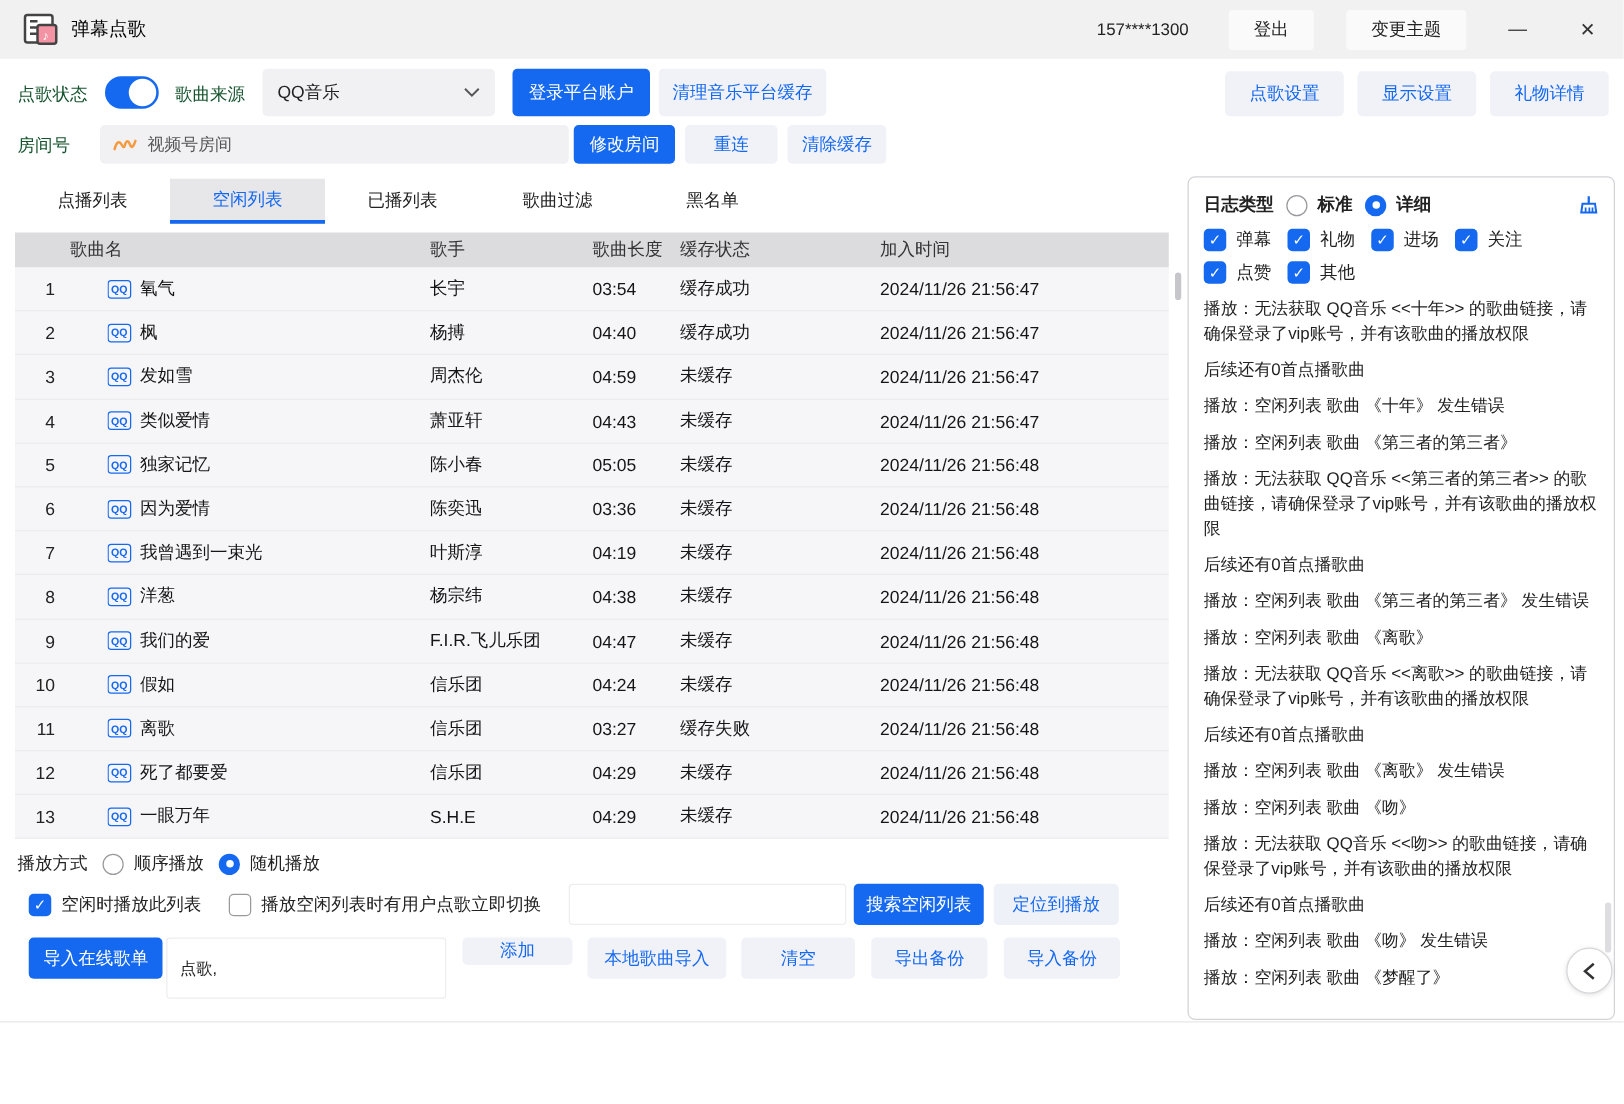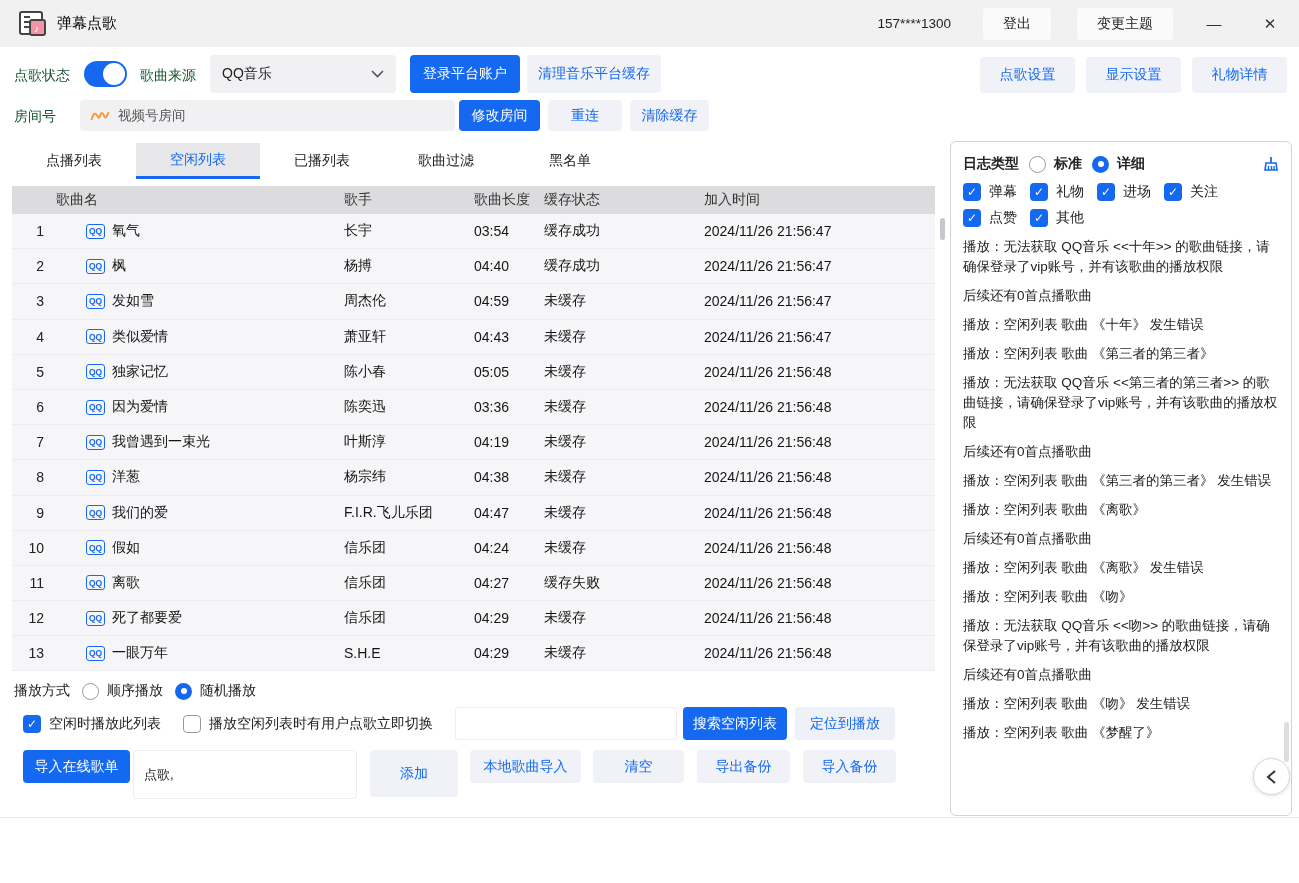--- a/index.html
+++ b/index.html
@@ -253,21 +253,21 @@
         <div class="tc">未缓存</div>
         <div class="tc">2024/11/26 21:56:48</div>
       </div>
       <div class="trow">
         <div class="tc c-index">11</div>
         <div class="tc namecell">
           <span class="qq-badge">QQ</span>
           <span>离歌</span>
         </div>
         <div class="tc">信乐团</div>
-        <div class="tc">04:27</div>
+        <div class="tc">03:27</div>
         <div class="tc">缓存失败</div>
         <div class="tc">2024/11/26 21:56:48</div>
       </div>
       <div class="trow">
         <div class="tc c-index">12</div>
         <div class="tc namecell">
           <span class="qq-badge">QQ</span>
           <span>死了都要爱</span>
         </div>
         <div class="tc">信乐团</div>
@@ -312,21 +312,21 @@
     </span>
   </div>
   <div class="search-input"></div>
   <div class="btn-blue" style="left:683px; top:707px; width:104px; height:33px;">搜索空闲列表</div>
   <div class="btn-light" style="left:795px; top:707px; width:100px; height:33px; background:#eef1f8;">定位到播放</div>
 
   <div class="btn-blue" style="left:23px; top:750px; width:107px; height:33px;">导入在线歌单</div>
   <div class="import-input">
       <span>点歌,</span>
     </div>
-  <div class="btn-light" style="left:370px; top:750px; width:88px; height:47px;">添加</div>
+  <div class="btn-light" style="left:370px; top:750px; width:88px; height:22px;">添加</div>
   <div class="btn-light" style="left:470px; top:750px; width:111px; height:33px;">本地歌曲导入</div>
   <div class="btn-light" style="left:593px; top:750px; width:91px; height:33px;">清空</div>
   <div class="btn-light" style="left:697px; top:750px; width:93px; height:33px;">导出备份</div>
   <div class="btn-light" style="left:803px; top:750px; width:93px; height:33px;">导入备份</div>
 
   <div class="log-panel">
     <div class="log-type-row">
       <span class="opt-label">日志类型</span>
       <span class="radio-item">
         <span class="radio"></span>
@@ -372,20 +372,21 @@
       </div>
     <div class="log-list">
         <div class="log-line">播放：无法获取 QQ音乐 &lt;&lt;十年&gt;&gt; 的歌曲链接，请确保登录了vip账号，并有该歌曲的播放权限</div>
         <div class="log-line">后续还有0首点播歌曲</div>
         <div class="log-line">播放：空闲列表 歌曲 《十年》 发生错误</div>
         <div class="log-line">播放：空闲列表 歌曲 《第三者的第三者》</div>
         <div class="log-line">播放：无法获取 QQ音乐 &lt;&lt;第三者的第三者&gt;&gt; 的歌曲链接，请确保登录了vip账号，并有该歌曲的播放权限</div>
         <div class="log-line">后续还有0首点播歌曲</div>
         <div class="log-line">播放：空闲列表 歌曲 《第三者的第三者》 发生错误</div>
         <div class="log-line">播放：空闲列表 歌曲 《离歌》</div>
+        <div class="log-line">播放：无法获取 QQ音乐 &lt;&lt;离歌&gt;&gt; 的歌曲链接，请确保登录了vip账号，并有该歌曲的播放权限</div>
         <div class="log-line">后续还有0首点播歌曲</div>
         <div class="log-line">播放：空闲列表 歌曲 《离歌》 发生错误</div>
         <div class="log-line">播放：空闲列表 歌曲 《吻》</div>
         <div class="log-line">播放：无法获取 QQ音乐 &lt;&lt;吻&gt;&gt; 的歌曲链接，请确保登录了vip账号，并有该歌曲的播放权限</div>
         <div class="log-line">后续还有0首点播歌曲</div>
         <div class="log-line">播放：空闲列表 歌曲 《吻》 发生错误</div>
         <div class="log-line">播放：空闲列表 歌曲 《梦醒了》</div>
       </div>
   </div>
   <div class="vscroll" style="left:1284px; top:722px; width:5px; height:40px; background:#dedee2;"></div>

